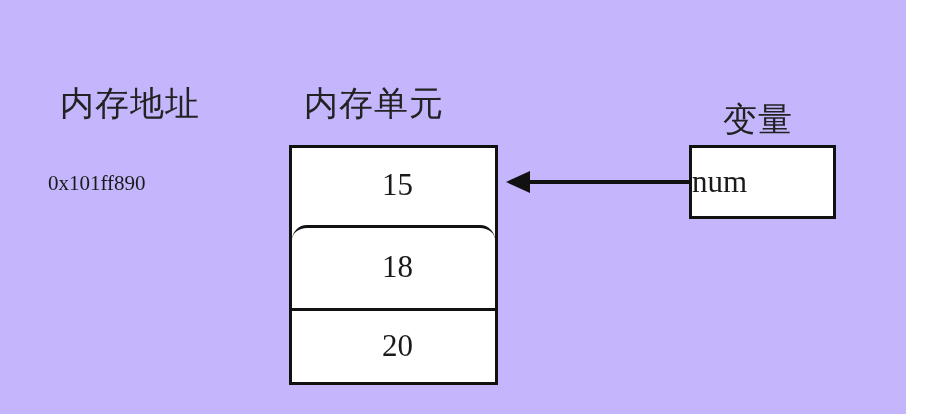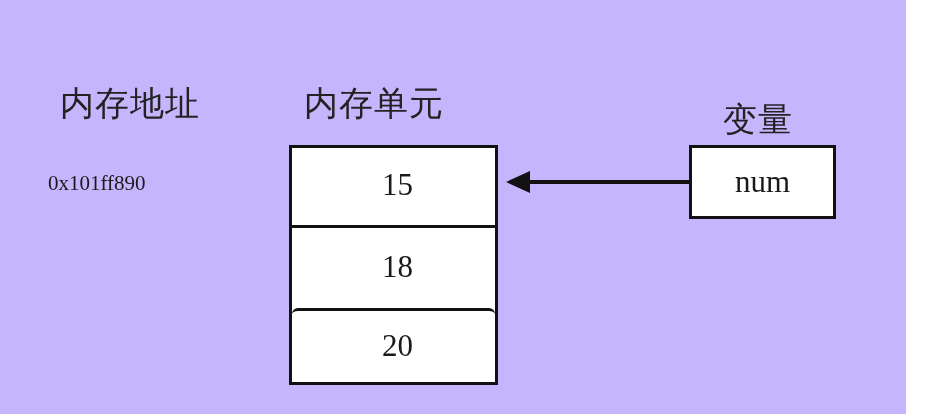--- a/index.html
+++ b/index.html
@@ -55,22 +55,22 @@
   .memory-row {
     position: relative;
     box-sizing: border-box;
     width: 100%;
     background: #ffffff;
   }
   .memory-row + .memory-row {
     border-top: 3px solid #111111;
   }
   #memory-row-0 { height: 77px; }
-  #memory-row-1 { height: 83px; }
-  #memory-row-2 { height: 74px; border-radius: 6px; }
+  #memory-row-1 { height: 83px; border-radius: 15px; }
+  #memory-row-2 { height: 74px; }
 
   .memory-value {
     position: absolute;
     left: 8px;
     right: 0;
     text-align: center;
     font-size: 31px;
     line-height: 34px;
     color: #1a1a1a;
   }
@@ -83,21 +83,21 @@
     position: absolute;
     left: 689px;
     top: 145px;
     width: 147px;
     height: 74px;
     border: 3px solid #111111;
     box-sizing: border-box;
     background: #ffffff;
     display: flex;
     align-items: center;
-    justify-content: center;
+    justify-content: flex-start;
   }
   #variable-name {
     font-size: 31px;
     line-height: 34px;
     color: #1a1a1a;
   }
 
   
   #pointer-arrow {
     position: absolute;

